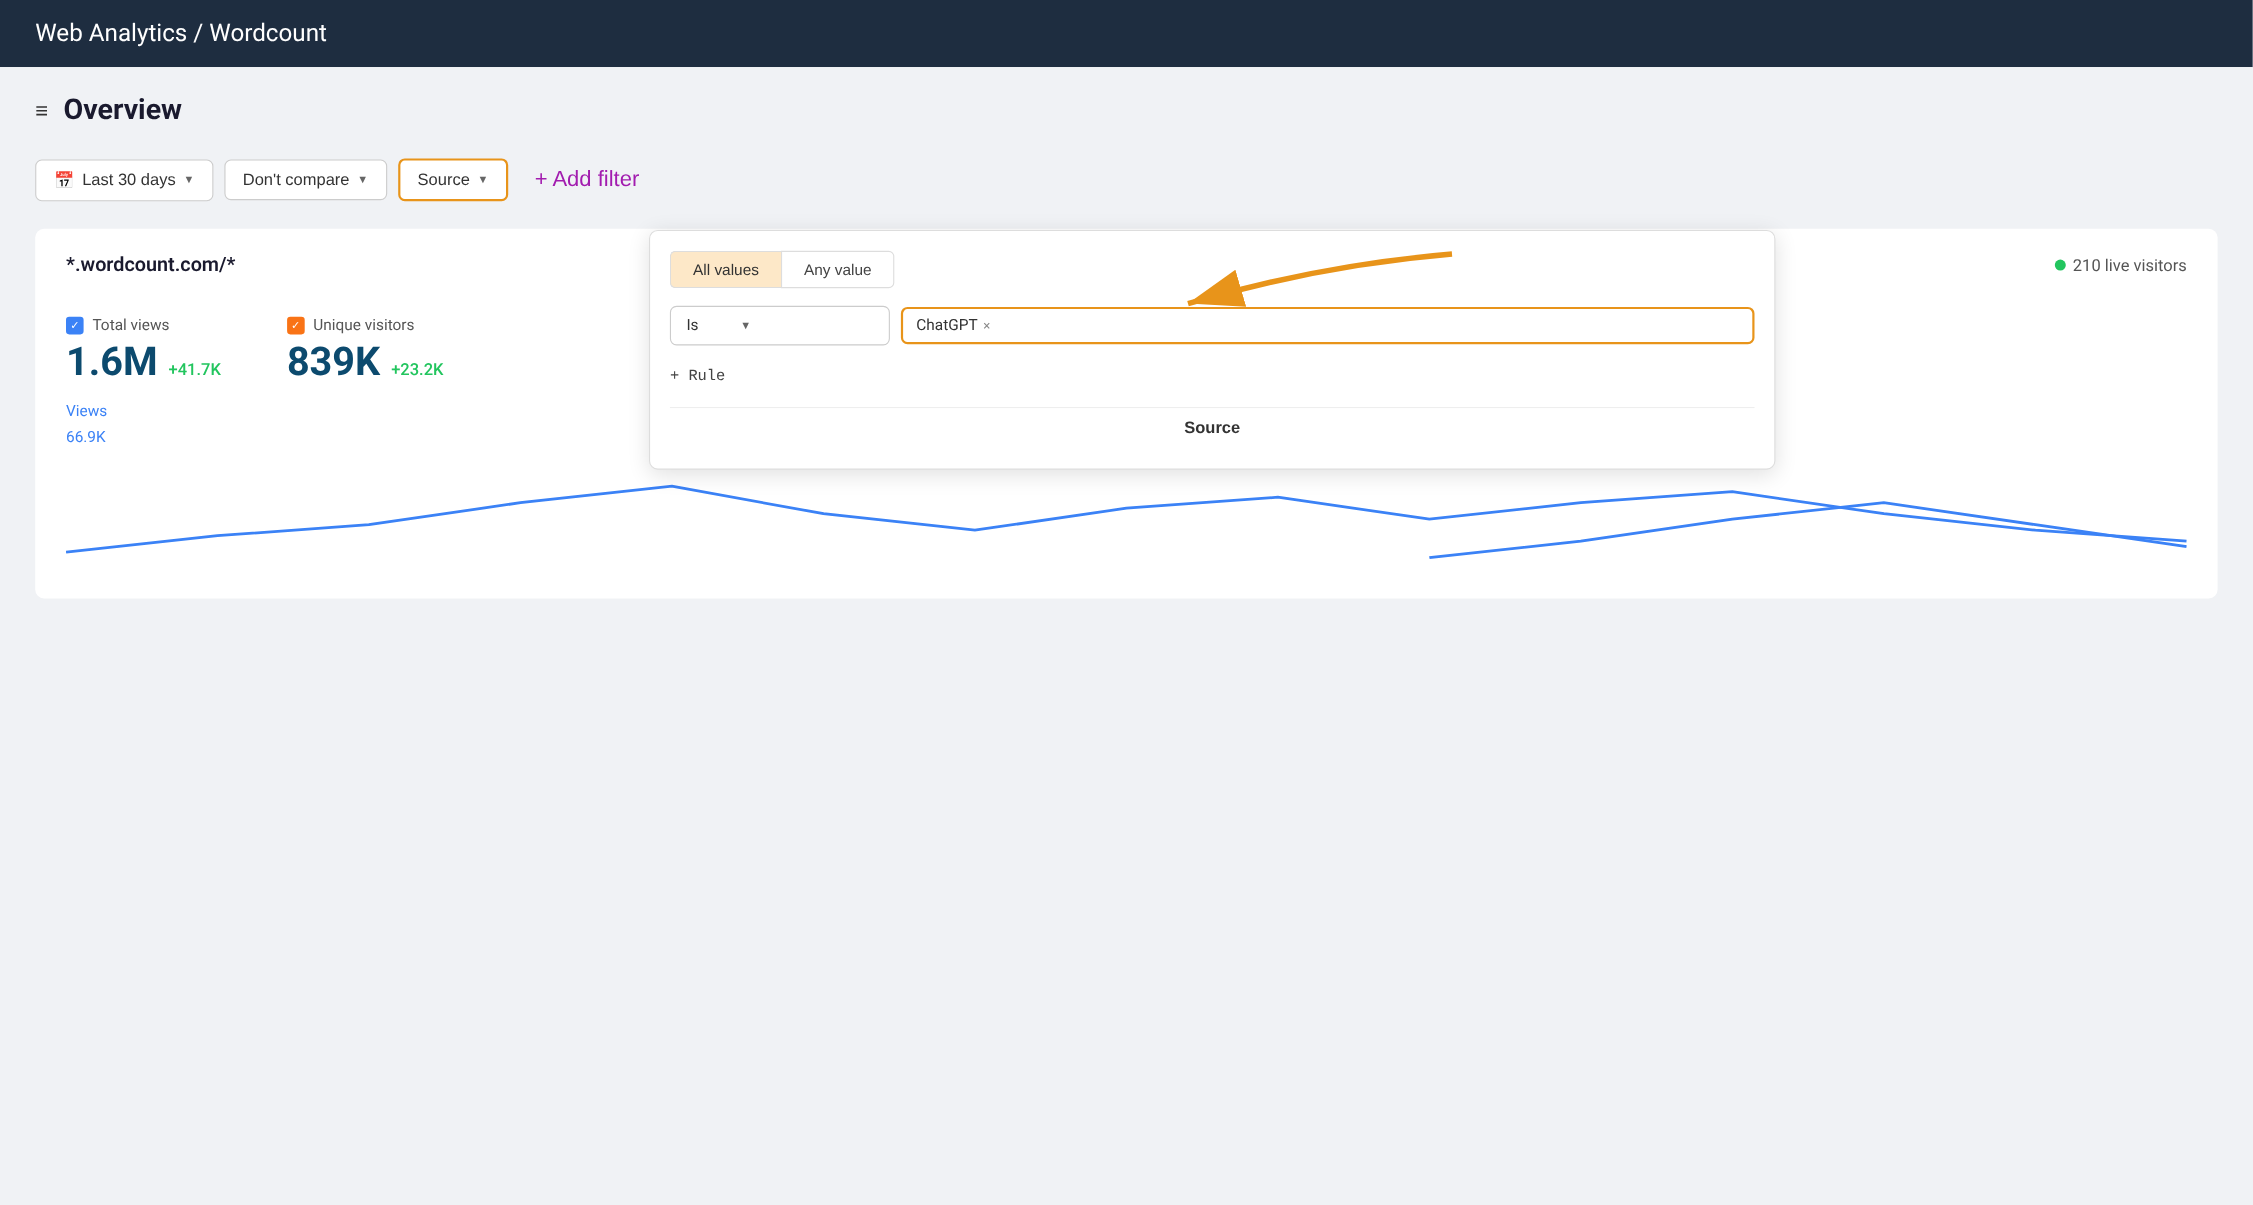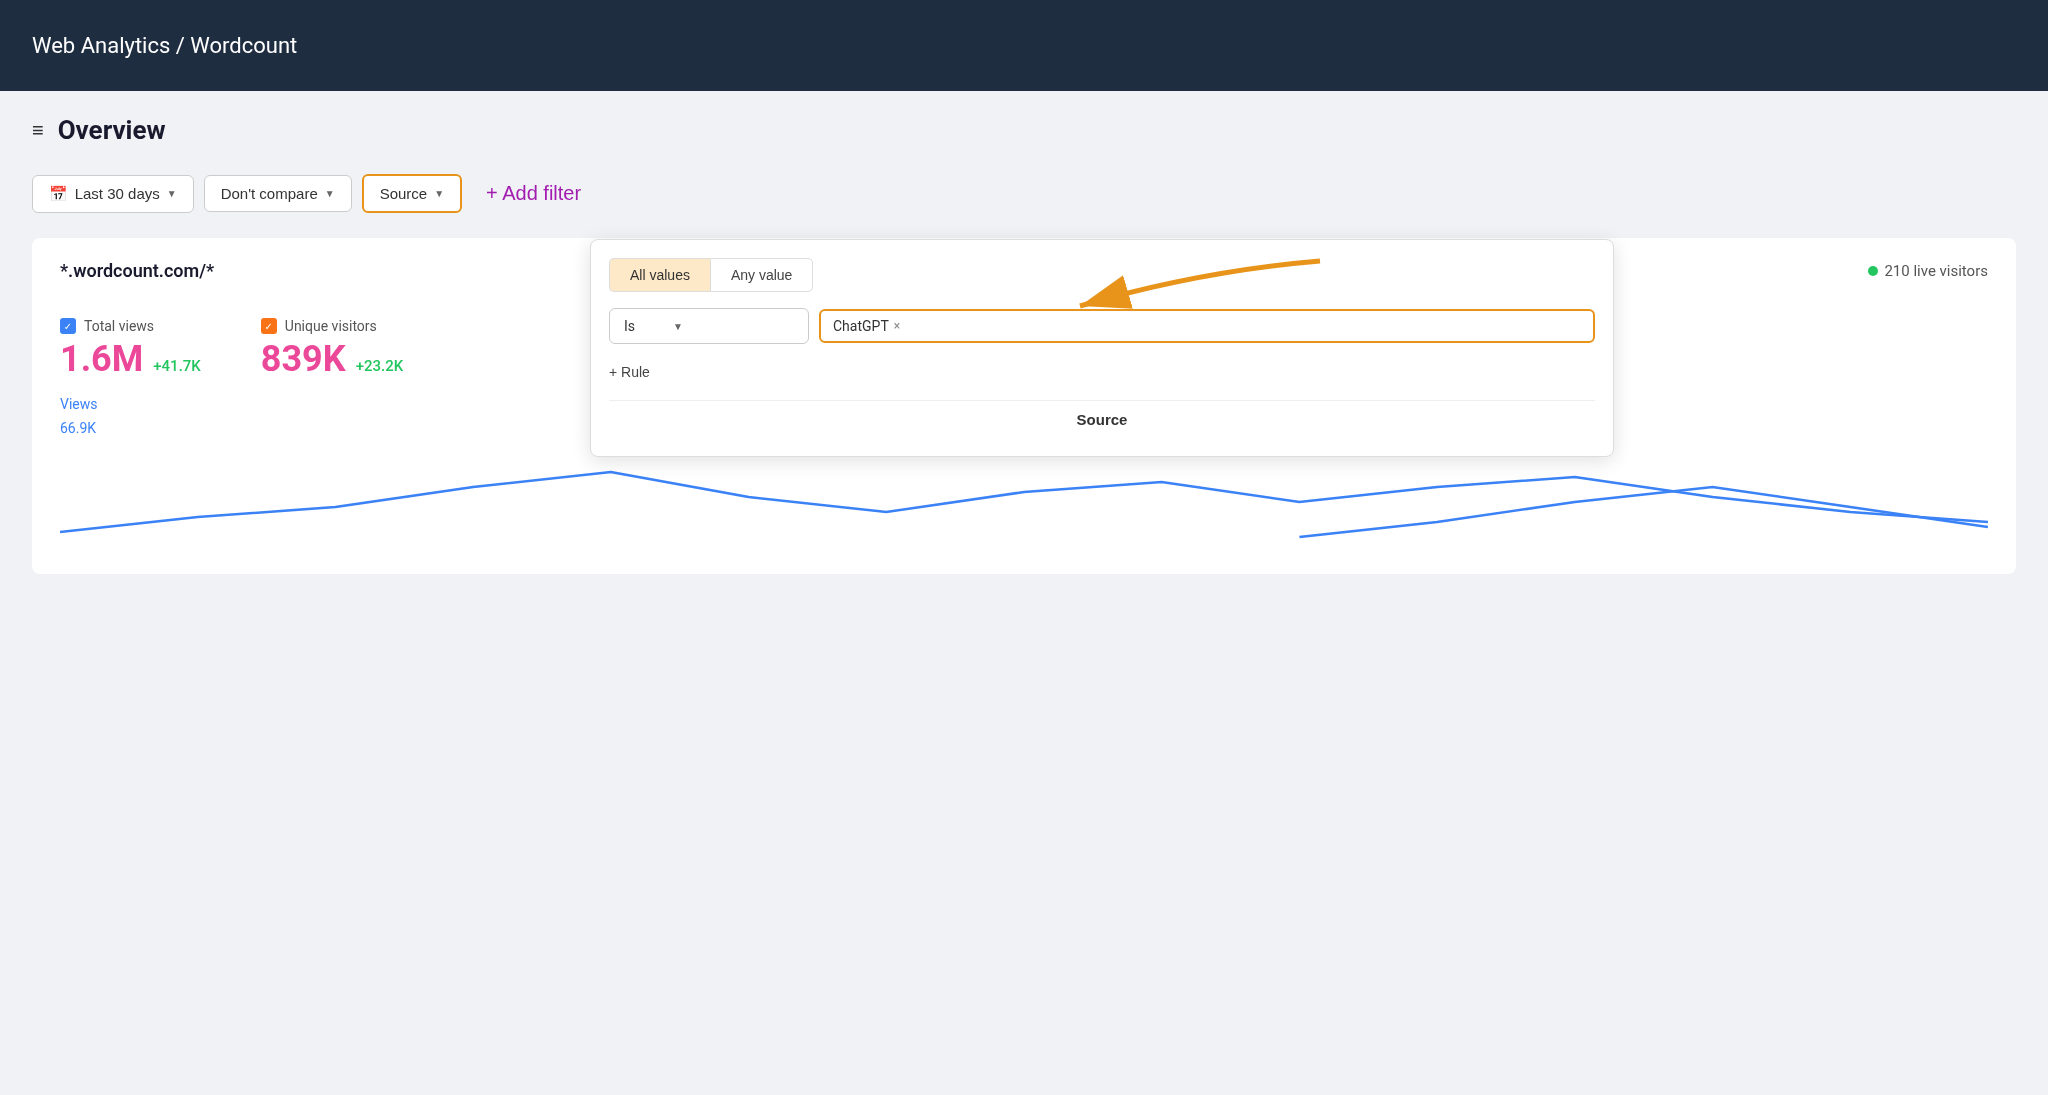--- a/index.html
+++ b/index.html
@@ -2,21 +2,21 @@
 <html><head>
   <meta charset="utf-8">
   <style>
     * { box-sizing: border-box; margin: 0; padding: 0; }
     body { font-family: -apple-system, BlinkMacSystemFont, 'Segoe UI', Roboto, sans-serif; background: #f0f2f5; }
 
     
     .top-nav {
       background: #1e2d40;
       color: white;
-      padding: 33px 32px;
+      padding: 18px 32px;
       font-size: 22px;
       font-weight: 400;
     }
 
     
     .main-content {
       background: #f0f2f5;
       padding: 24px 32px;
       min-height: calc(100vh - 62px);
       position: relative;
@@ -177,20 +177,21 @@
       display: flex;
       align-items: center;
       gap: 6px;
       padding: 6px 0;
       border: none;
       background: transparent;
       font-size: 14px;
       color: #444;
       cursor: pointer;
       margin-bottom: 14px;
+      font-family: Liberation Mono, monospace;
     }
 
     .apply-btn {
       display: flex;
       justify-content: center;
       padding: 10px;
       border-top: 1px solid #eee;
       margin-top: 4px;
     }
     .apply-btn-inner {
@@ -270,21 +271,21 @@
       justify-content: center;
       color: white;
       font-size: 10px;
     }
     .blue-cb { background: #3b82f6; }
     .orange-cb { background: #f97316; }
 
     .metric-value {
       font-size: 36px;
       font-weight: 700;
-      color: #ec4899;
+      color: #0c4a6e;
     }
     .metric-delta {
       font-size: 15px;
       color: #22c55e;
       font-weight: 500;
       margin-left: 6px;
     }
 
     .views-label {
       color: #3b82f6;

